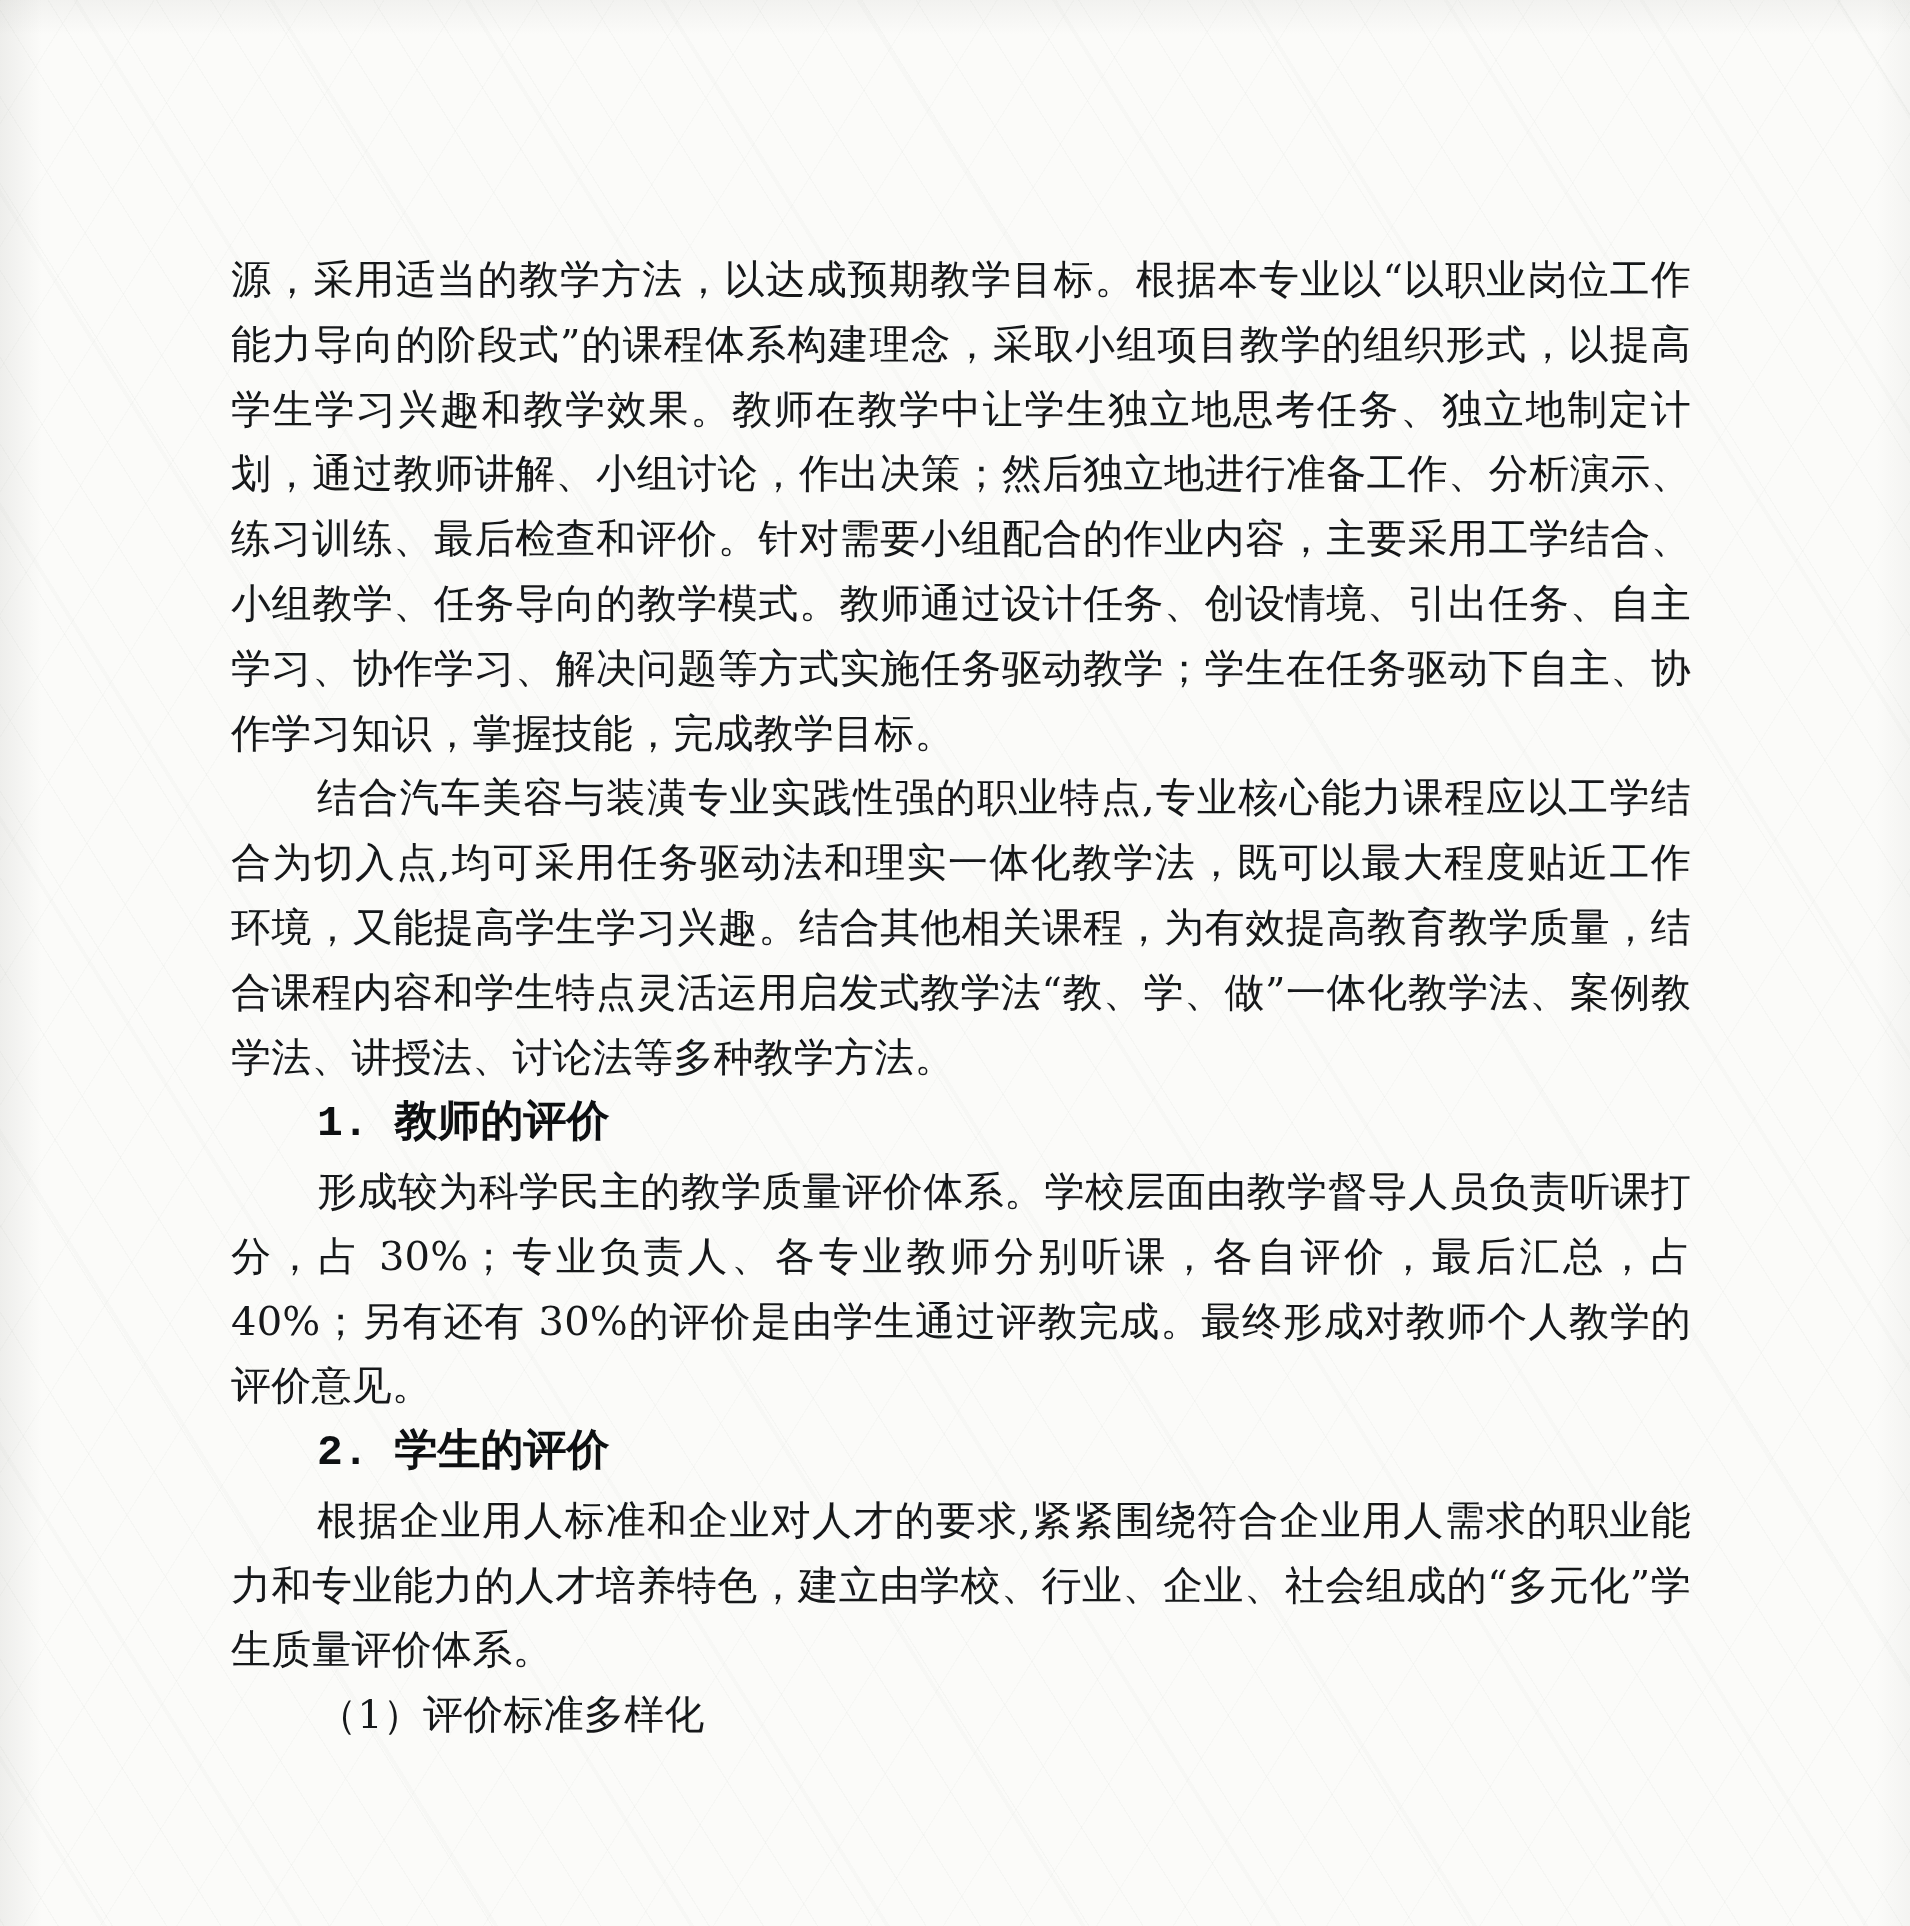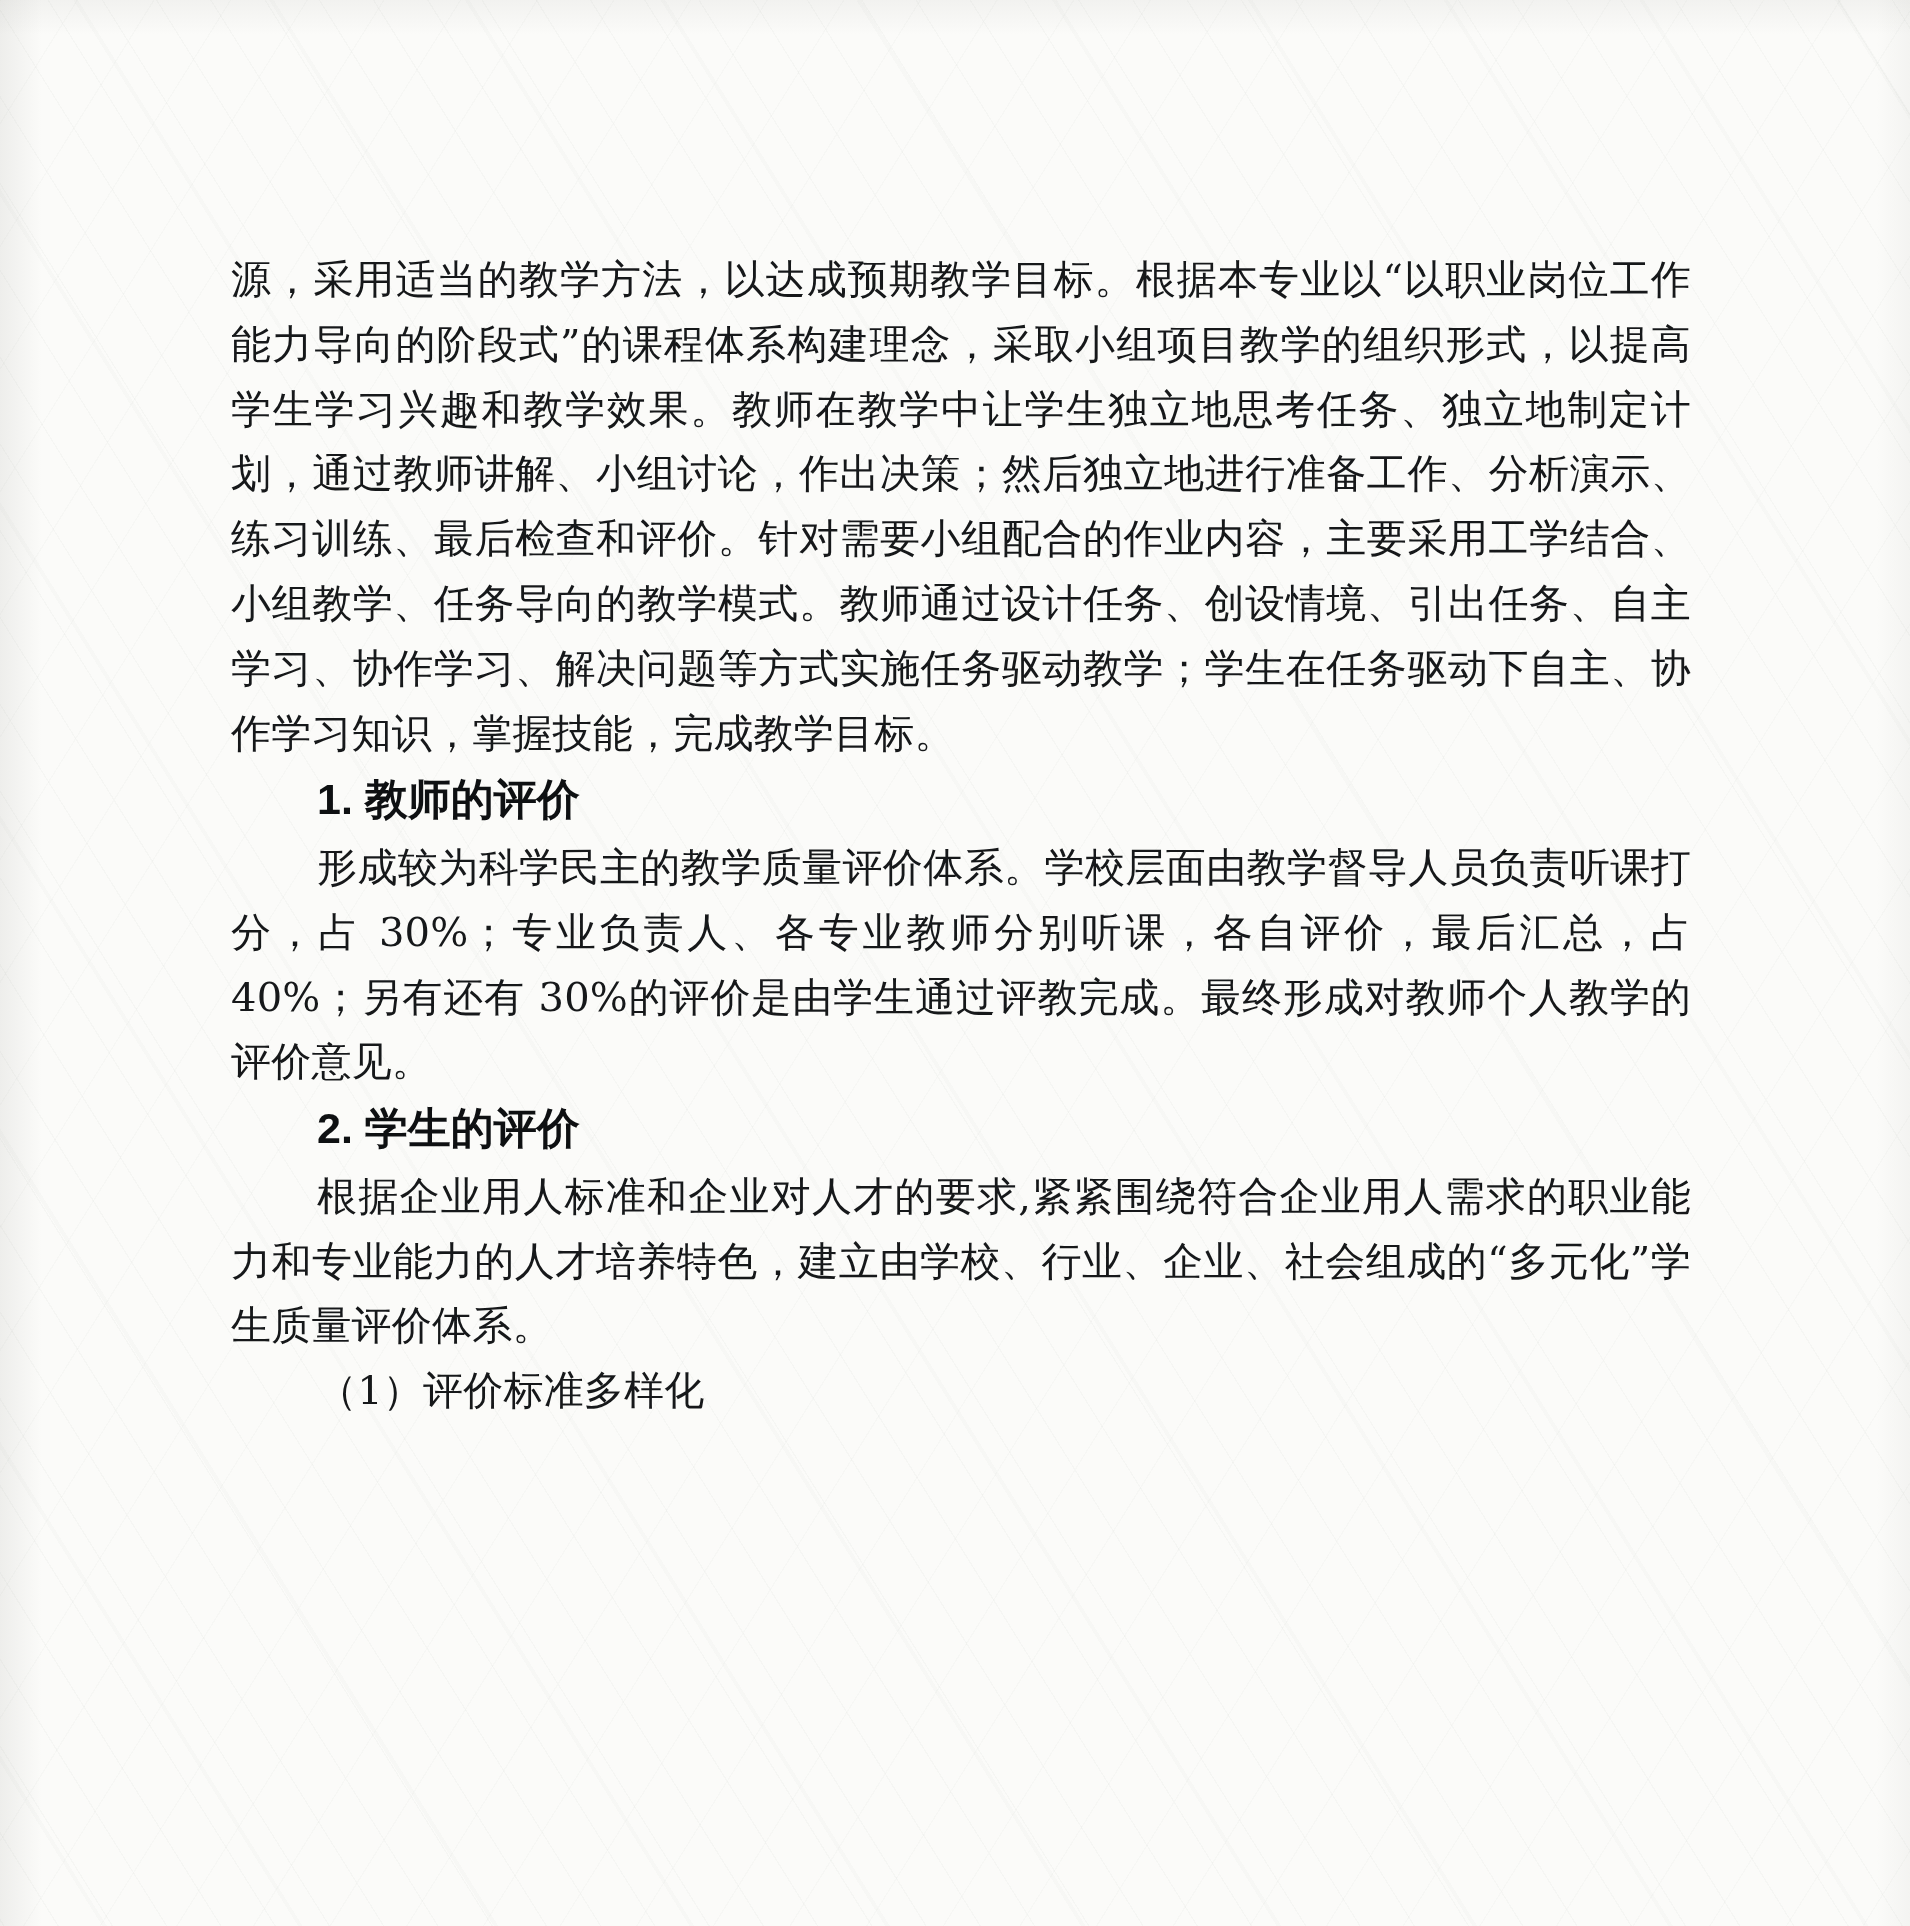--- a/index.html
+++ b/index.html
@@ -61,32 +61,33 @@
     margin: 0;
     font-family: "DejaVu Sans", "Liberation Sans", sans-serif;
   }
   .heading-sub {
     font-size: 43px;
     line-height: 1.62;
     color: #0e1012;
     font-weight: bold;
     text-indent: 86px;
     margin: 0;
-    font-family: Liberation Sans, sans-serif;
+    font-family: Liberation Mono, monospace;
   }
 </style>
 </head>
 <body>
 
 <div class="page">
   <div class="texture"></div>
   <div class="edge-shadow"></div>
 
   <div class="content">
     <p class="para">源，采用适当的教学方法，以达成预期教学目标。根据本专业以“以职业岗位工作能力导向的阶段式”的课程体系构建理念，采取小组项目教学的组织形式，以提高学生学习兴趣和教学效果。教师在教学中让学生独立地思考任务、独立地制定计划，通过教师讲解、小组讨论，作出决策；然后独立地进行准备工作、分析演示、练习训练、最后检查和评价。针对需要小组配合的作业内容，主要采用工学结合、小组教学、任务导向的教学模式。教师通过设计任务、创设情境、引出任务、自主学习、协作学习、解决问题等方式实施任务驱动教学；学生在任务驱动下自主、协作学习知识，掌握技能，完成教学目标。</p>
+    <p class="para indent">结合汽车美容与装潢专业实践性强的职业特点,专业核心能力课程应以工学结合为切入点,均可采用任务驱动法和理实一体化教学法，既可以最大程度贴近工作环境，又能提高学生学习兴趣。结合其他相关课程，为有效提高教育教学质量，结合课程内容和学生特点灵活运用启发式教学法“教、学、做”一体化教学法、案例教学法、讲授法、讨论法等多种教学方法。</p>
     <p class="heading-sub">1. 教师的评价</p>
     <p class="para indent">形成较为科学民主的教学质量评价体系。学校层面由教学督导人员负责听课打分，占 30%；专业负责人、各专业教师分别听课，各自评价，最后汇总，占 40%；另有还有 30%的评价是由学生通过评教完成。最终形成对教师个人教学的评价意见。</p>
     <p class="heading-sub">2. 学生的评价</p>
     <p class="para indent">根据企业用人标准和企业对人才的要求,紧紧围绕符合企业用人需求的职业能力和专业能力的人才培养特色，建立由学校、行业、企业、社会组成的“多元化”学生质量评价体系。</p>
     <p class="para indent">（1）评价标准多样化</p>
 
   </div>
 
 </div>
 

